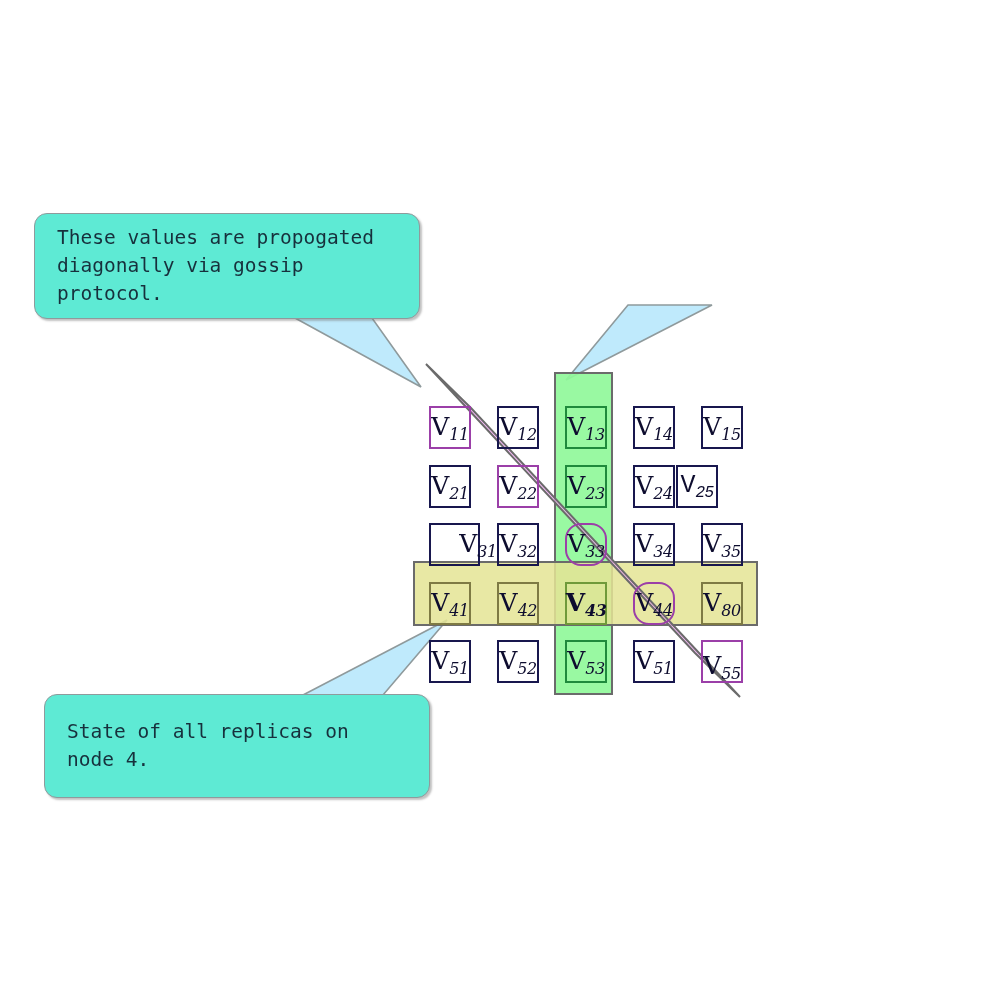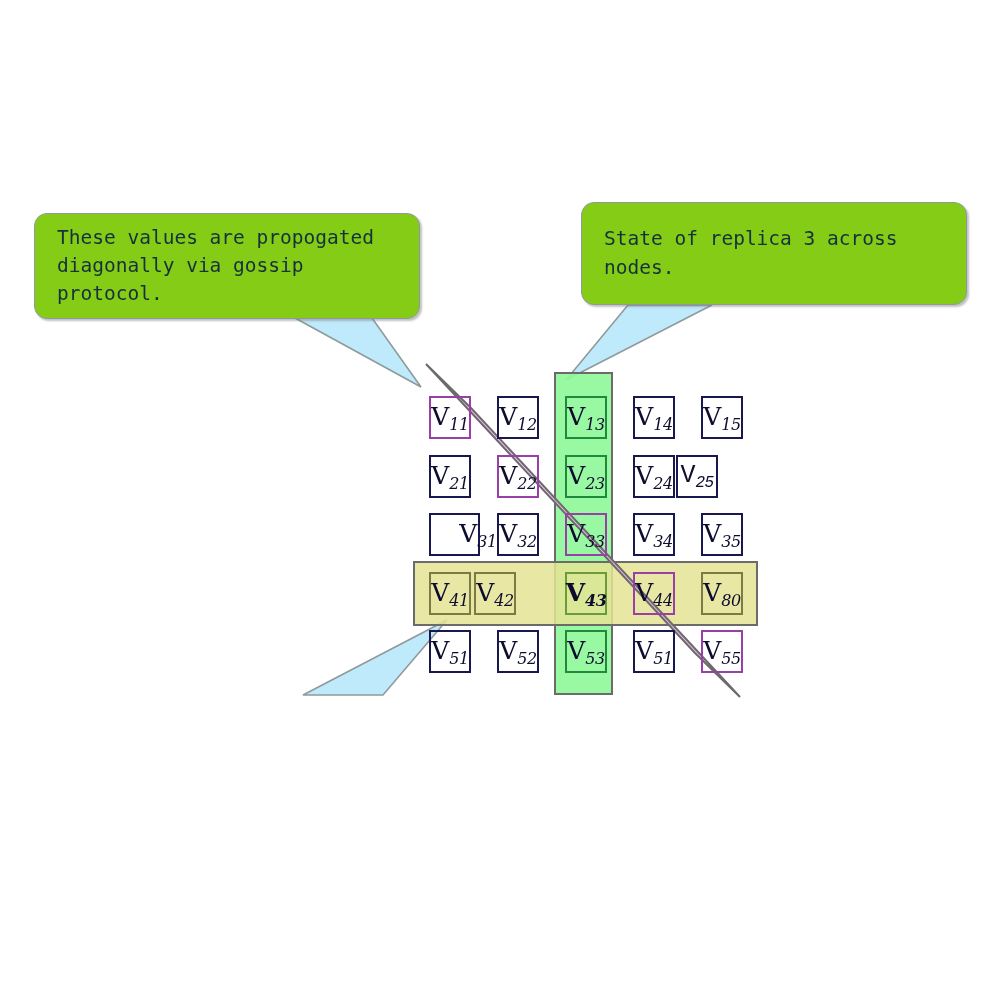--- a/index.html
+++ b/index.html
@@ -13,41 +13,42 @@
 
   
   .cell{
     position:absolute;width:42px;height:43px;
     box-sizing:border-box;
     border:2.5px solid #18174e;
     background:transparent;
     display:flex;align-items:center;justify-content:center;
     font-family:"DejaVu Serif", serif;
     line-height:1;
+    margin-top:10px;
   }
   .cell .lbl{
     font-size:25px;color:#0d0c2e;
     display:inline-block;white-space:nowrap;
     transform:translateY(1px);
   }
   .cell .lbl .sub{
     font-size:16px;font-style:italic;
     vertical-align:-0.30em;letter-spacing:-0.5px;
   }
   
   .cell.hl-green{border-color:#1f8a3c;}
   .cell.hl-magenta{border-color:#9b3fa8;}
   .cell.hl-yellow{border-color:#7e7a44;}
-  .cell.hl-dual-my{border-color:#9b3fa8;}
+  .cell.hl-dual-my{border-color:#9b3fa8;border-radius:16px;}
   .cell.hl-dual-gy{border-color:#6f9a3a;}
 
   
   .callout{
     position:absolute;box-sizing:border-box;
-    background:#84cc16;border:1.6px solid #8f9a9c;
+    background:#5eead4;border:1.6px solid #8f9a9c;
     border-radius:13px;
     display:flex;align-items:center;
     padding:0 22px;
     font-family:"DejaVu Sans Mono", monospace;
     font-size:19.5px;color:#17303c;
     line-height:1.45;
     box-shadow:2px 2px 2px rgba(120,120,120,0.45);
   }
   .callout .ctext{white-space:pre-line;}
 </style>
@@ -111,21 +112,21 @@
       </div>
       <div class="cell " style="left: 633px; top: 513px;">
         <span class="lbl">V<span class="sub">34</span></span>
       </div>
       <div class="cell " style="left: 701px; top: 513px;">
         <span class="lbl">V<span class="sub">35</span></span>
       </div>
       <div class="cell hl-yellow" style="left: 429px; top: 571.5px;">
         <span class="lbl">V<span class="sub">41</span></span>
       </div>
-      <div class="cell hl-yellow" style="left: 474px; top: 571.5px;">
+      <div class="cell hl-yellow" style="left: 497px; top: 571.5px; justify-content: flex-end;">
         <span class="lbl">V<span class="sub">42</span></span>
       </div>
       <div class="cell hl-dual-gy" style="left: 565px; top: 571.5px; font-weight: bold;">
         <span class="lbl">V<span class="sub">43</span></span>
       </div>
       <div class="cell hl-dual-my" style="left: 633px; top: 571.5px;">
         <span class="lbl">V<span class="sub">44</span></span>
       </div>
       <div class="cell hl-yellow" style="left: 701px; top: 571.5px;">
         <span class="lbl">V<span class="sub">80</span></span>
@@ -135,28 +136,28 @@
       </div>
       <div class="cell " style="left: 497px; top: 630px;">
         <span class="lbl">V<span class="sub">52</span></span>
       </div>
       <div class="cell hl-green" style="left: 565px; top: 630px;">
         <span class="lbl">V<span class="sub">53</span></span>
       </div>
       <div class="cell " style="left: 633px; top: 630px;">
         <span class="lbl">V<span class="sub">51</span></span>
       </div>
-      <div class="cell hl-magenta" style="left: 701px; top: 630px;">
+      <div class="cell hl-magenta" style="left: 701px; top: 630px; align-items: flex-end;">
         <span class="lbl">V<span class="sub">55</span></span>
       </div>
     </div>
 
   <div class="callout" id="callout-0" style="left:34px;top:213px;width:386px;height:106px;">
     <span class="ctext">These values are propogated
 diagonally via gossip protocol.</span>
   </div>
 
-  <div class="callout" id="callout-1" style="left:581px;top:202px;width:386px;height:103px;">
-    <span class="ctext">State of replica 3 across nodes.</span>
+
+  <div class="callout" id="callout-2" style="left:44px;top:694px;width:386px;height:104px;">
+    <span class="ctext">State of all replicas on node 4.</span>
   </div>
-
 
 </div>
 
 </body></html>

